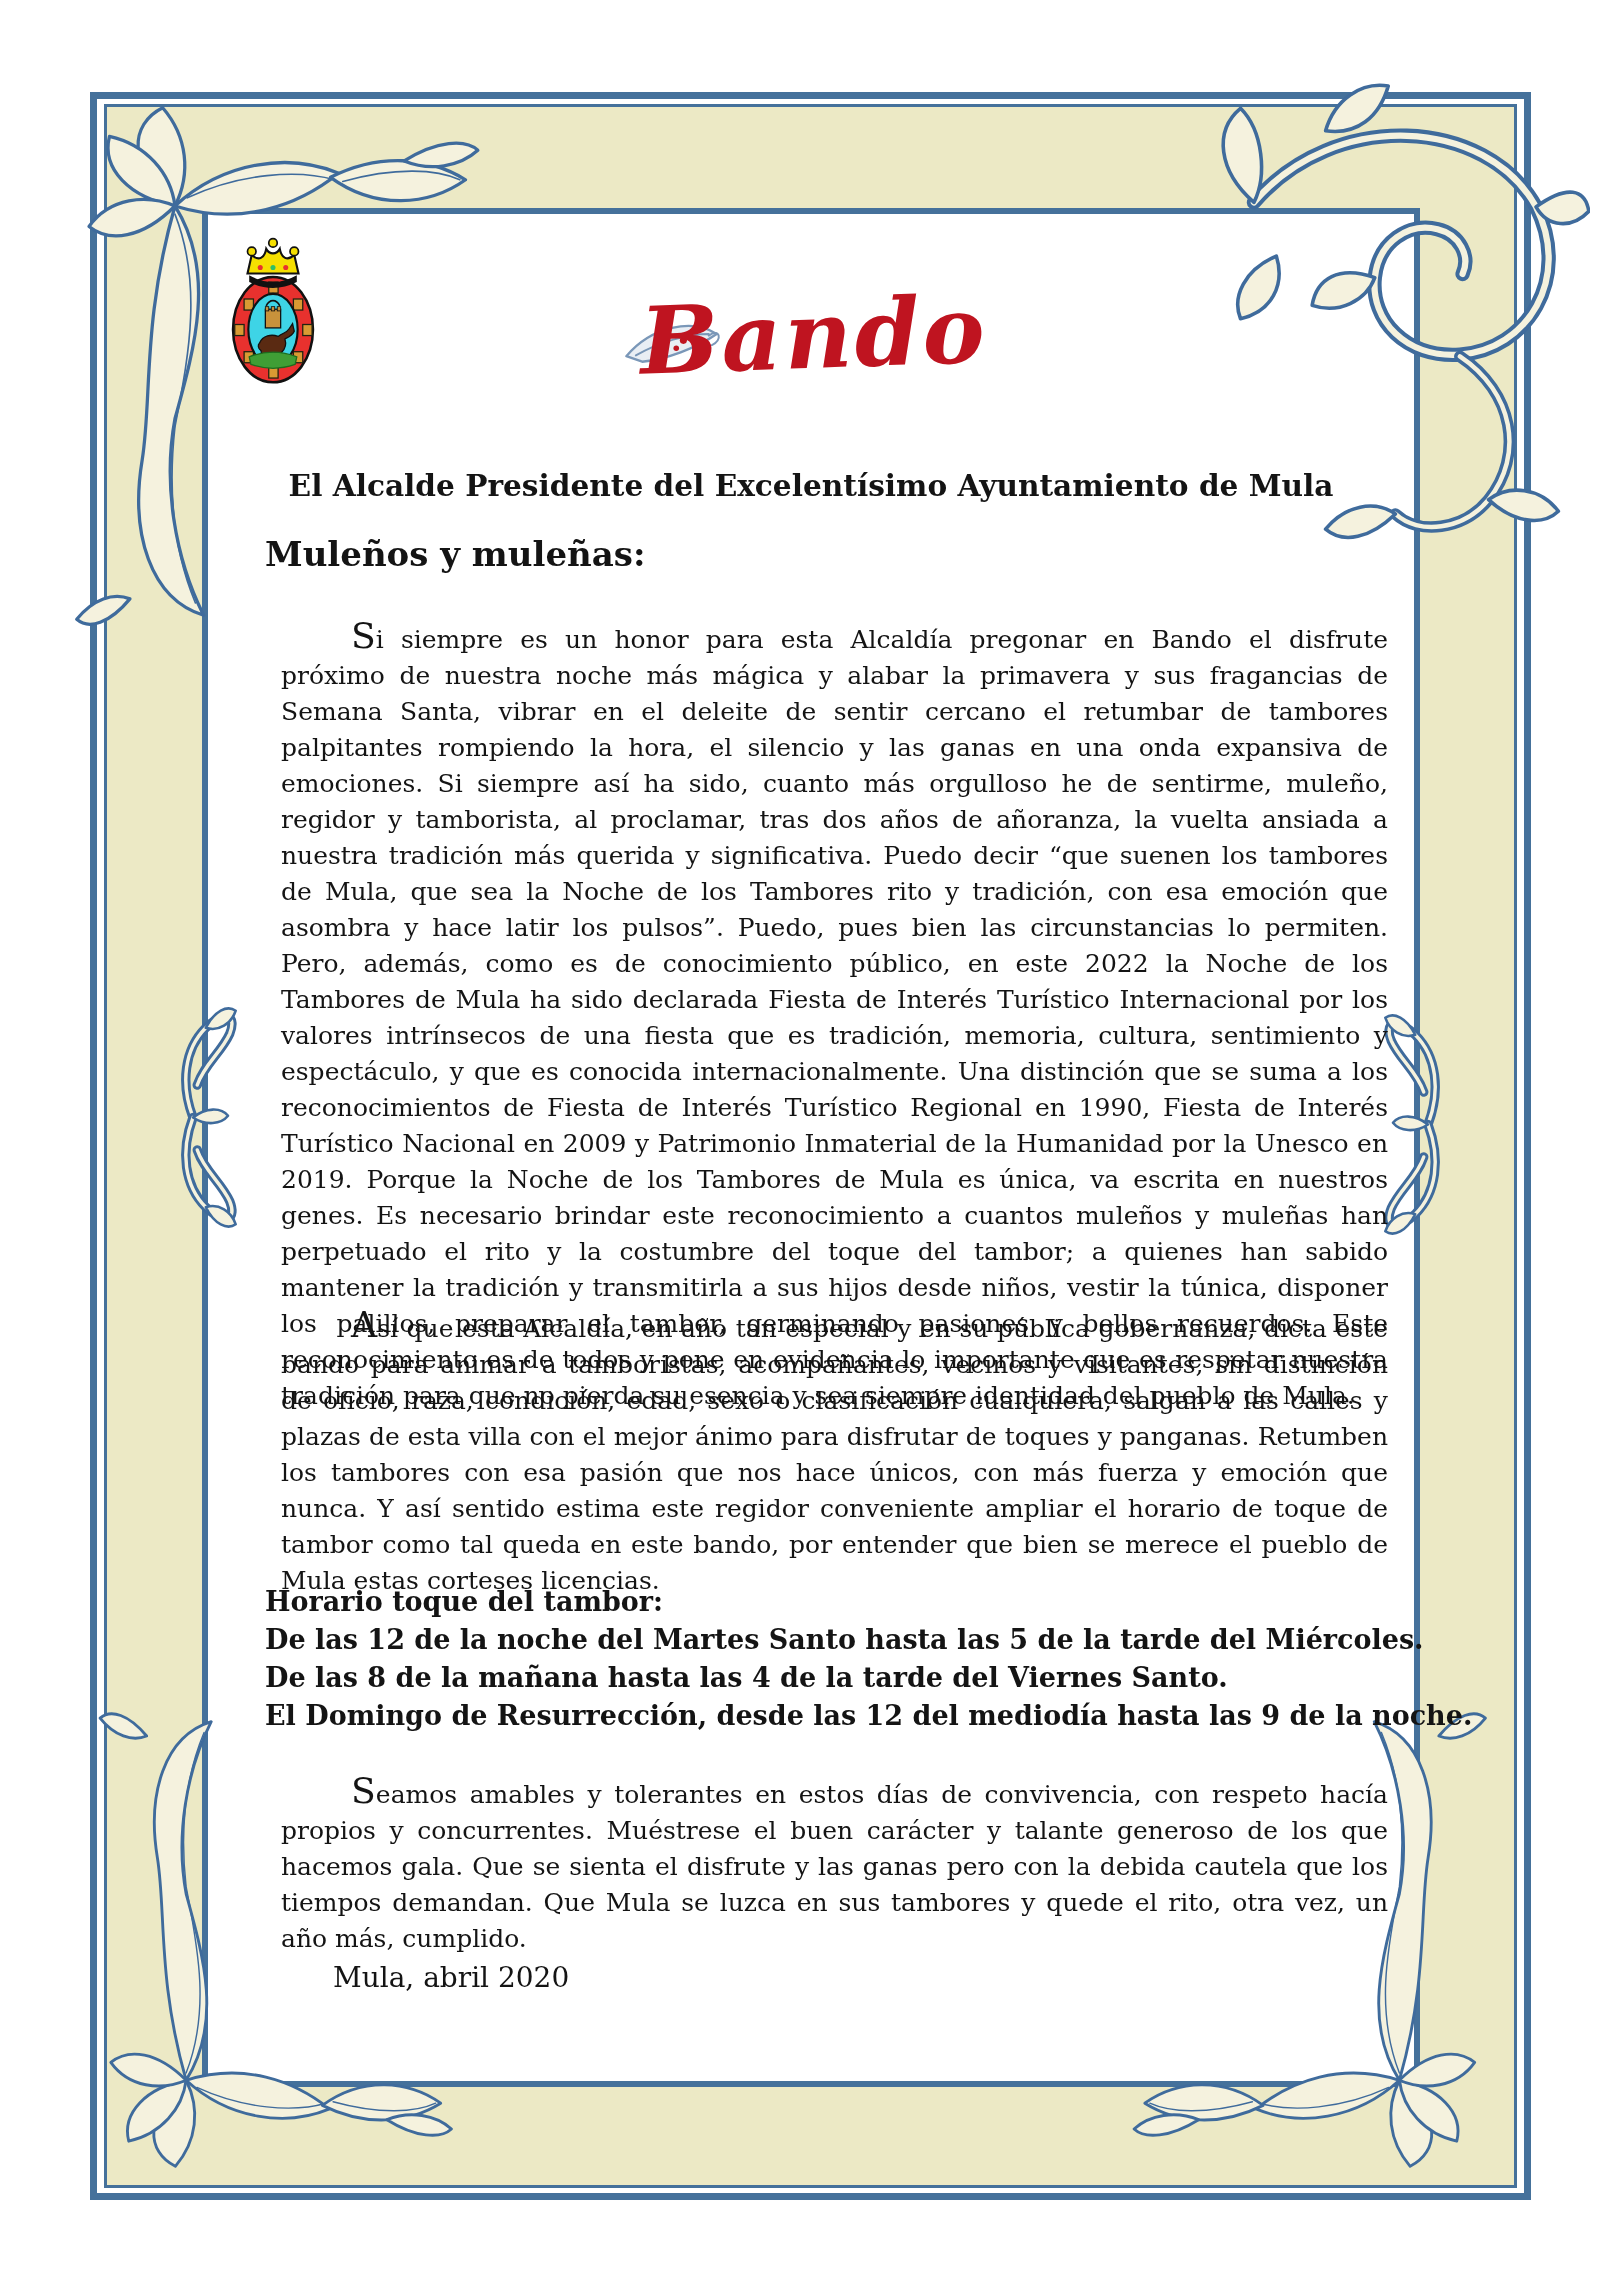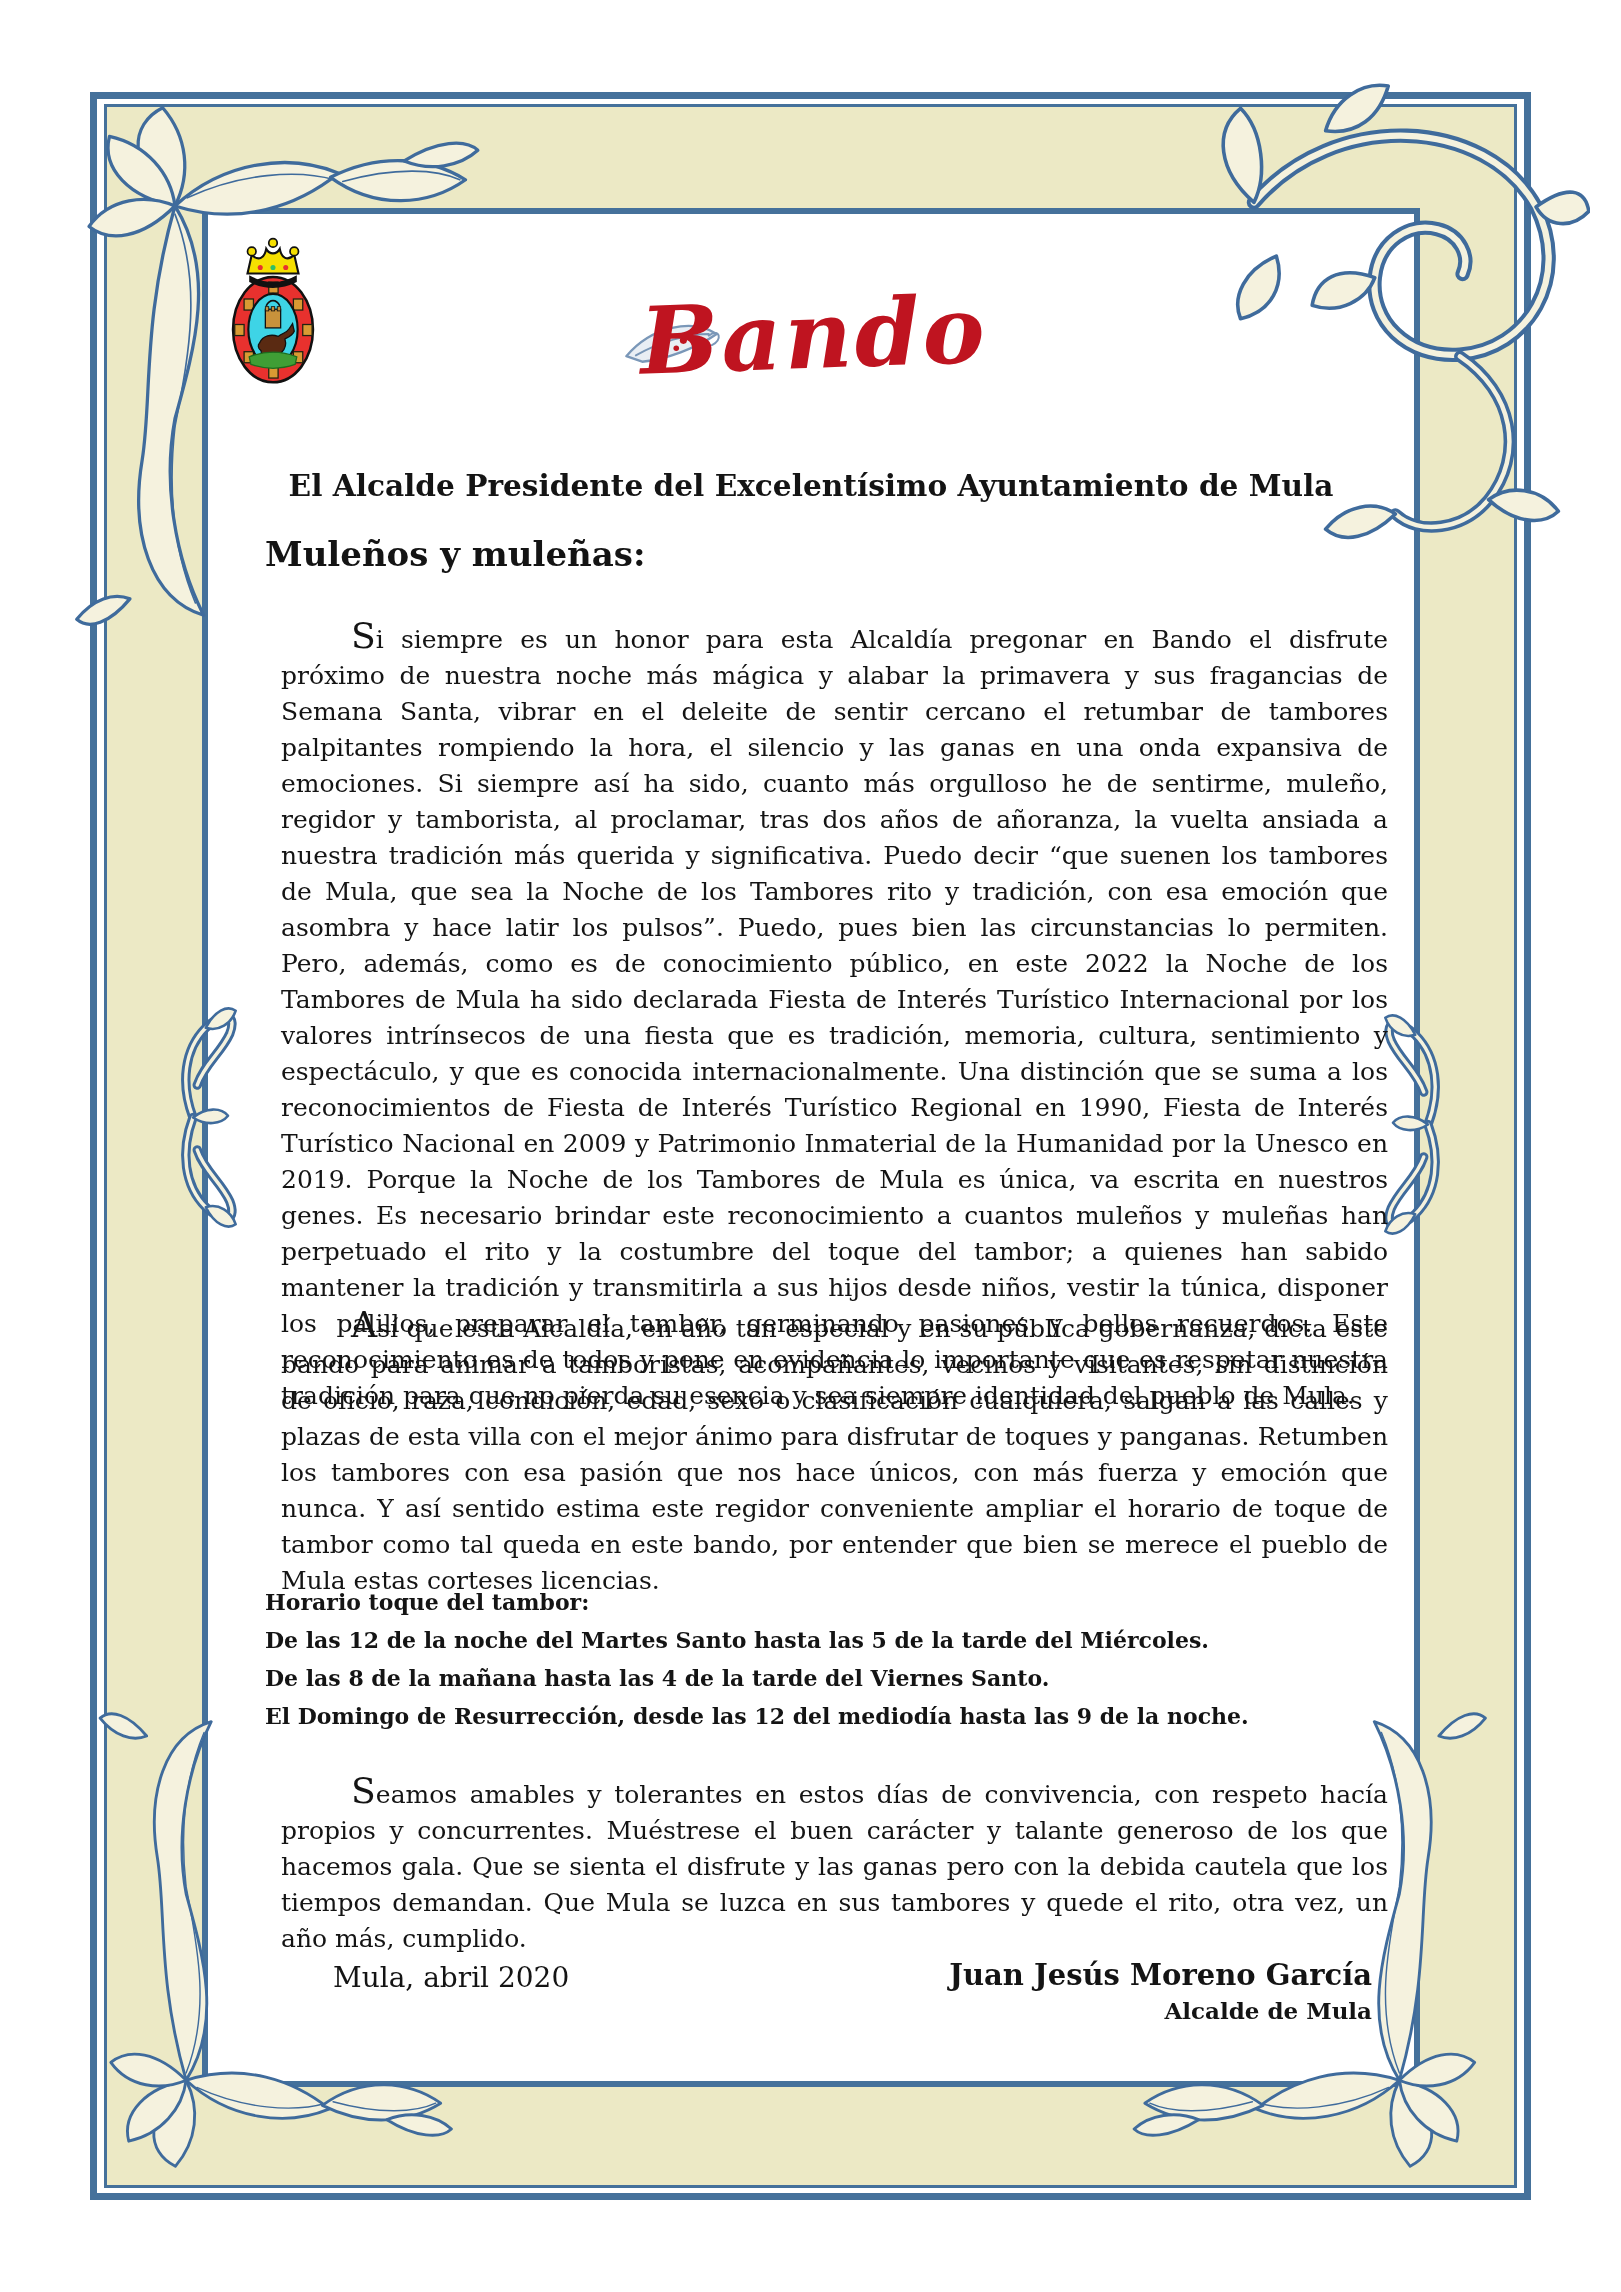--- a/index.html
+++ b/index.html
@@ -29,21 +29,21 @@
      transform:rotate(-2deg);letter-spacing:2.7px;}
   .heading{left:208px;right:208px;top:468px;text-align:center;
      font-weight:bold;font-size:29.6px;}
   .salutation{left:265px;top:534px;font-weight:bold;font-size:34px;text-align:right;}
   .para{left:265px;width:1107px;font-size:25px;line-height:36px;
         text-align:justify;text-indent:70px;margin:16px;}
   .para::first-letter{font-size:145%;}
   .p1{top:602px;}
   .p2{top:1291px;}
   .closing{top:1757px;}
-  .schedule{left:265px;top:1583px;font-weight:bold;font-size:22px;line-height:38px;}
+  .schedule{left:265px;top:1583px;font-weight:bold;font-size:27px;line-height:38px;}
   .dateline{left:333px;top:1961px;font-size:28px;}
   .signature{right:250px;top:1958px;text-align:right;}
   .sig-name{font-weight:bold;font-size:29px;}
   .sig-role{font-weight:bold;font-size:23px;margin-top:5.4px;}
 </style>
 </head>
 <body>
 
 <div class="page">
 
@@ -190,19 +190,15 @@
     <div>Horario toque del tambor:</div>
     <div>De las 12 de la noche del Martes Santo hasta las 5 de la tarde del Miércoles.</div>
     <div>De las 8 de la mañana hasta las 4 de la tarde del Viernes Santo.</div>
     <div>El Domingo de Resurrección, desde las 12 del mediodía hasta las 9 de la noche.</div>
   </div>
 
   <p class="txt para closing">Seamos amables y tolerantes en estos días de convivencia, con respeto hacía propios y concurrentes. Muéstrese el buen carácter y talante generoso de los que hacemos gala. Que se sienta el disfrute y las ganas pero con la debida cautela que los tiempos demandan. Que Mula se luzca en sus tambores y quede el rito, otra vez, un año más, cumplido.</p>
 
   <div class="txt dateline">Mula, abril 2020</div>
 
-  <div class="txt signature">
-    <div class="sig-name">Juan Jesús Moreno García</div>
-    <div class="sig-role">Alcalde de Mula</div>
-  </div>
 
 </div>
 
 
 </body></html>

